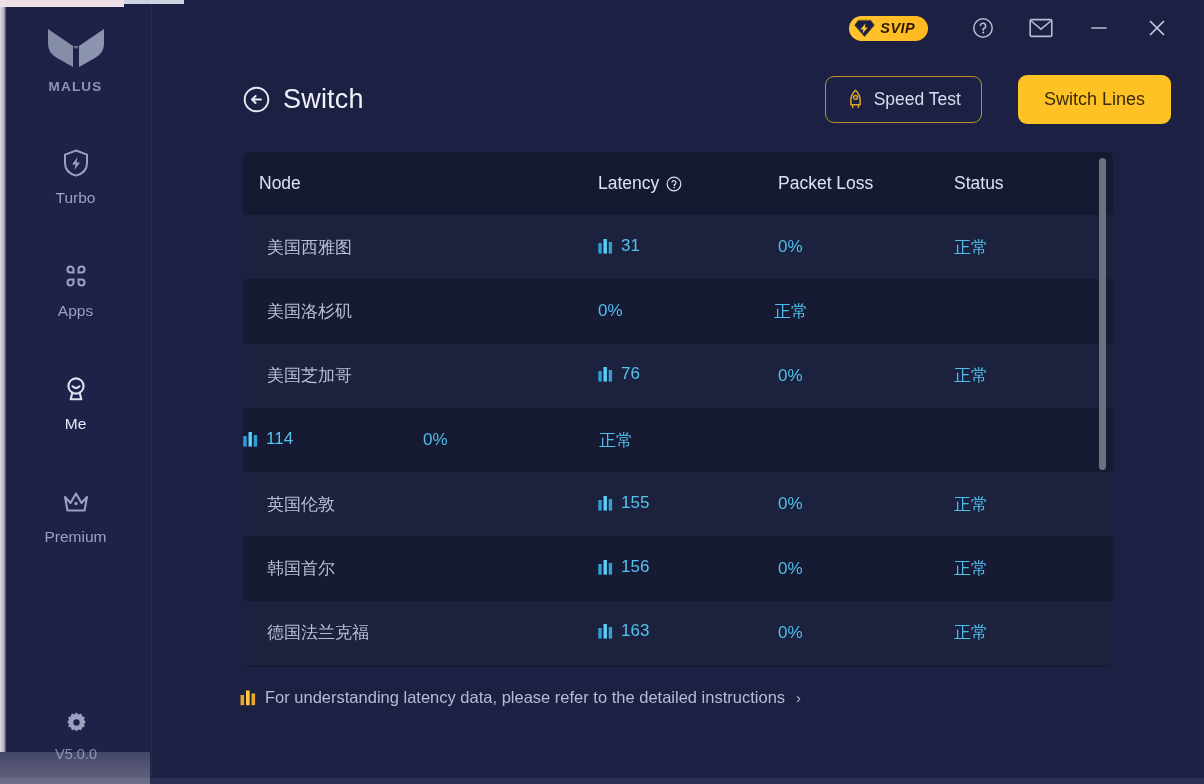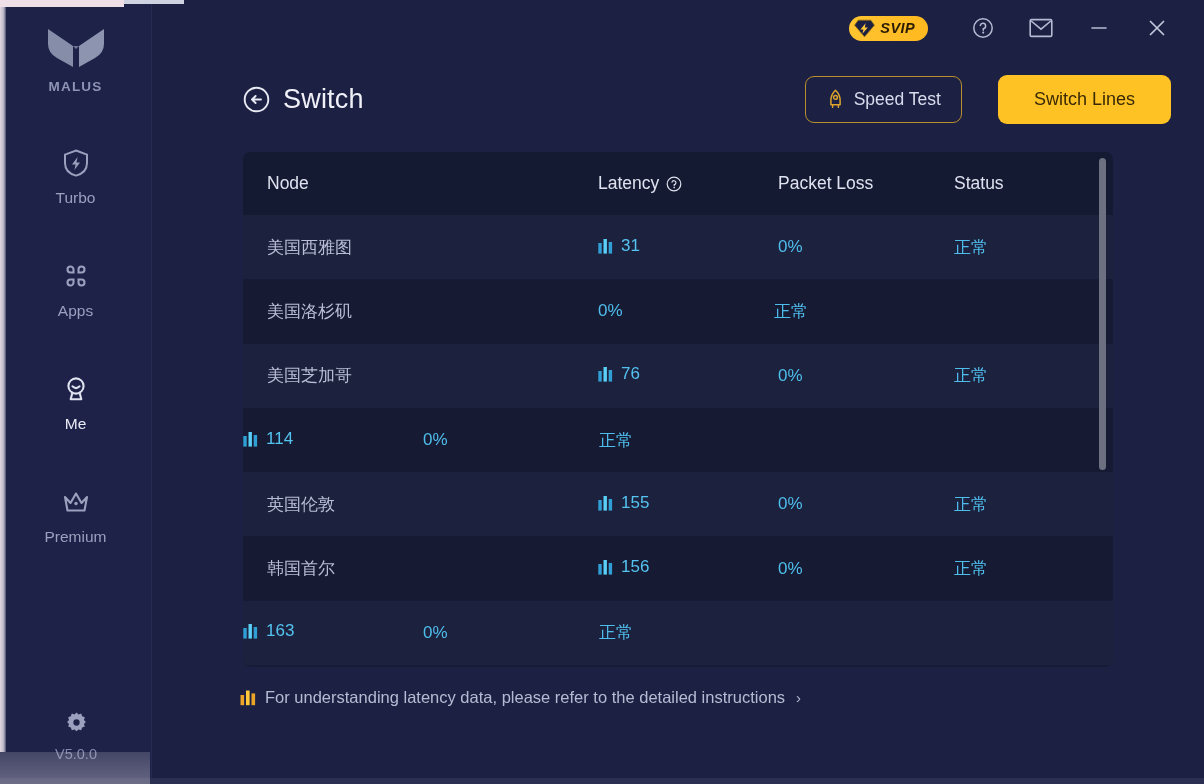--- a/index.html
+++ b/index.html
@@ -190,21 +190,21 @@
     font-family: inherit;
     display: inline-flex;
     align-items: center;
     gap: 9px;
     cursor: pointer;
     margin-right: 36px;
   }
   .rocket-icon { width: 19px; height: 20px; display: block; }
   .btn-switch {
     height: 49px;
-    padding: 0 36px;
+    padding: 0 26px;
     border: none;
     border-radius: 9px;
     background: #ffc224;
     color: #3a2a06;
     font-size: 18px;
     font-family: inherit;
     cursor: pointer;
   }
 
   
@@ -237,21 +237,21 @@
     cursor: pointer;
   }
   .trow.odd  { background: #1c213d; }
   .trow.even { background: #161b33; }
 
   .c-node   { width: 355px; padding-left: 24px; }
   .c-lat    { width: 180px; }
   .c-loss   { width: 176px; }
   .c-status { flex: 1; }
 
-  .thead .c-node   { padding-left: 24px; }
+  .thead .c-node   { padding-left: 16px; }
   .node-text   { color: #b9bed6; }
   .lat-val     { color: #55c3f0; display: inline-flex; align-items: center; gap: 8px; }
   .loss-val    { color: #4fbdec; }
   .status-val  { color: #4fbdec; }
   .bars-icon   { width: 15px; height: 16px; display: block; }
 
   .lat-head { display: inline-flex; align-items: center; gap: 7px; text-align: right; }
   .q-icon { width: 16px; height: 16px; display: block; cursor: pointer; }
 
   
@@ -541,20 +541,21 @@
                     <rect x="5.5" y="1.0" width="3.4" height="14.6" fill="#5bd0f7"></rect>
                     <rect x="10.7" y="4.0" width="3.4" height="11.6" fill="#2f9fd6"></rect>
                   </svg>
                 </span>
                 <span>156</span>
               </span></div>
             <div class="c-loss"><span class="loss-val">0%</span></div>
             <div class="c-status"><span class="status-val">正常</span></div>
           </div>
           <div class="trow odd">
+            <div class="c-node"><span class="node-text">德国法兰克福</span></div>
             <div class="c-lat"><span class="lat-val">
                 <span class="bars-icon">
                   <svg viewBox="0 0 15 16" xmlns="http://www.w3.org/2000/svg" class="bars-icon">
                     <rect x="0.3" y="5.0" width="3.4" height="10.6" fill="#2f9fd6"></rect>
                     <rect x="5.5" y="1.0" width="3.4" height="14.6" fill="#5bd0f7"></rect>
                     <rect x="10.7" y="4.0" width="3.4" height="11.6" fill="#2f9fd6"></rect>
                   </svg>
                 </span>
                 <span>163</span>
               </span></div>

